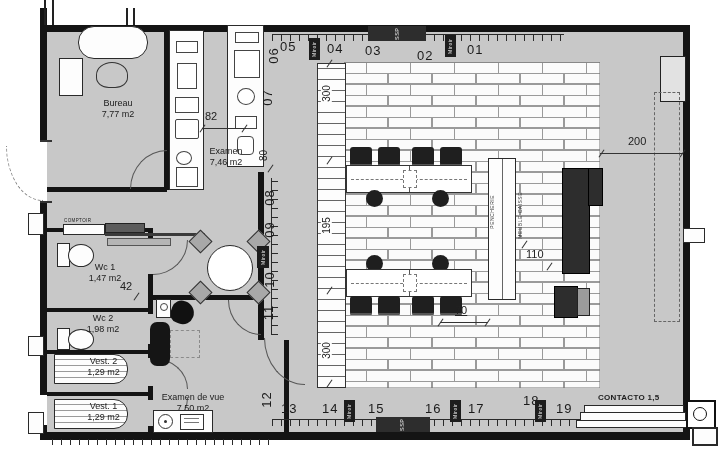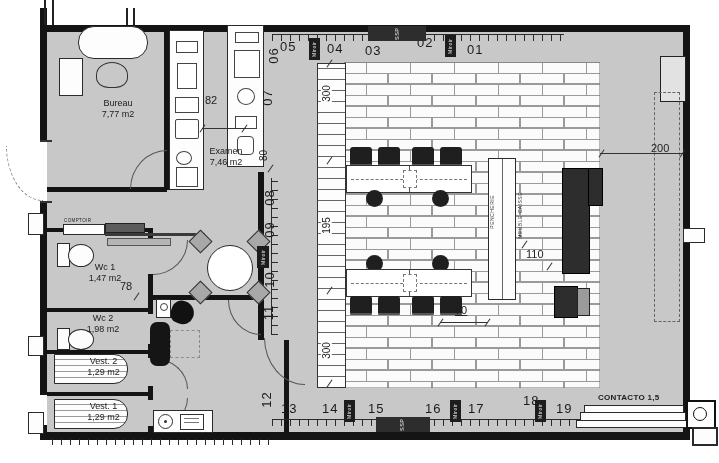--- a/index.html
+++ b/index.html
@@ -119,21 +119,21 @@
     <div class="cabitem" style="left:7px;top:6px;width:22px;height:9px;"></div>
     <div class="cabitem" style="left:6px;top:24px;width:24px;height:26px;"></div>
     <div class="cabitem" style="left:9px;top:62px;width:16px;height:15px;border-radius:50%;"></div>
     <div class="cabitem" style="left:7px;top:90px;width:20px;height:11px;"></div>
     <div class="cabitem" style="left:9px;top:110px;width:15px;height:17px;border-radius:4px;"></div>
   </div>
   <div class="lbl" style="left:196px;top:146px;width:60px;">
     <span>Examen</span><br>
     <span>7,46 m2</span>
   </div>
-  <div class="dim" style="left:205px;top:94px;">82</div>
+  <div class="dim" style="left:205px;top:110px;">82</div>
   <div class="dimline" style="left:202px;top:128px;width:44px;"></div>
   <div class="slash" style="left:198px;top:128px;"></div>
   <div class="slash" style="left:240px;top:128px;"></div>
   <div class="dim rot" style="left:258px;top:150px;font-size:10px;">80</div>
   <div class="slash" style="left:266px;top:168px;"></div>
 
   <div class="lbl" style="left:64px;top:218px;font-size:4.5px;letter-spacing:.4px;">COMPTOIR</div>
   <div class="whitebox" style="left:63px;top:224px;width:40px;height:9px;"></div>
   <div class="abs" style="left:105px;top:223px;width:38px;height:8px;background:#5c5c5c;border:1px solid #222;"></div>
   <div class="abs" style="left:105px;top:233px;width:100px;height:3px;background:#3a3a3a;"></div>
@@ -144,21 +144,21 @@
   <div class="abs" style="left:250px;top:233px;width:15px;height:15px;background:#a8a8a8;border:1px solid #333;transform:rotate(45deg);"></div>
   <div class="abs" style="left:192px;top:284px;width:15px;height:15px;background:#a8a8a8;border:1px solid #333;transform:rotate(45deg);"></div>
   <div class="abs" style="left:250px;top:284px;width:15px;height:15px;background:#a8a8a8;border:1px solid #333;transform:rotate(45deg);"></div>
 
   <div class="whitebox" style="left:57px;top:243px;width:11px;height:22px;"></div>
   <div class="whitebox" style="left:68px;top:244px;width:24px;height:21px;border-radius:50%;"></div>
   <div class="lbl" style="left:80px;top:262px;width:50px;">
     <span>Wc 1</span><br>
     <span>1,47 m2</span>
   </div>
-  <div class="dim" style="left:120px;top:280px;">78</div>
+  <div class="dim" style="left:120px;top:280px;">42</div>
   <div class="slash" style="left:132px;top:296px;"></div>
 
   <div class="whitebox" style="left:57px;top:328px;width:11px;height:20px;"></div>
   <div class="whitebox" style="left:68px;top:329px;width:24px;height:19px;border-radius:50%;"></div>
   <div class="lbl" style="left:78px;top:313px;width:50px;">
     <span>Wc 2</span><br>
     <span>1,98 m2</span>
   </div>
 
   <div class="benchseat" style="left:54px;top:354px;width:72px;height:28px;"></div>
@@ -172,20 +172,24 @@
     <span>Vest. 1</span><br>
     <span>1,29 m2</span>
   </div>
 
   <div class="abs" style="left:150px;top:322px;width:20px;height:44px;background:#151515;border-radius:7px;"></div>
   <div class="abs" style="left:171px;top:301px;width:23px;height:23px;background:#111;border-radius:45% 55% 50% 40%;transform:rotate(20deg);"></div>
   <div class="whitebox" style="left:156px;top:299px;width:13px;height:17px;">
     <div class="abs" style="left:3px;top:3px;width:6px;height:6px;border:1px solid #444;border-radius:50%;"></div>
   </div>
   <div class="abs" style="left:170px;top:330px;width:28px;height:26px;border:1px dashed #8a8a8a;"></div>
+  <div class="lbl" style="left:150px;top:392px;width:86px;">
+    <span>Examen de vue</span><br>
+    <span>7,50 m2</span>
+  </div>
   <div class="whitebox" style="left:153px;top:410px;width:58px;height:21px;">
     <div class="abs" style="left:4px;top:3px;width:13px;height:13px;border:1px solid #333;border-radius:50%;background:#fff;">
       <div class="abs" style="left:5px;top:5px;width:3px;height:3px;background:#333;border-radius:50%;"></div>
     </div>
     <div class="abs" style="left:26px;top:3px;width:22px;height:14px;border:1px solid #333;background:#fff;">
       <div class="abs" style="left:3px;top:3px;width:15px;height:1px;background:#777;"></div>
       <div class="abs" style="left:3px;top:7px;width:15px;height:1px;background:#777;"></div>
     </div>
   </div>
 
@@ -196,21 +200,21 @@
   <div class="dim rot" style="left:316px;top:345px;font-size:10px;background:#fdfdfd;padding:0 2px;">300</div>
   <div class="slash" style="left:325px;top:63px;"></div>
   <div class="slash" style="left:325px;top:160px;"></div>
   <div class="slash" style="left:325px;top:290px;"></div>
   <div class="slash" style="left:325px;top:383px;"></div>
 
   <div class="tickrow" style="left:272px;top:34px;width:292px;"></div>
   <div class="num" style="left:280px;top:39px;">05</div>
   <div class="num" style="left:327px;top:41px;">04</div>
   <div class="num" style="left:365px;top:43px;">03</div>
-  <div class="num" style="left:417px;top:35px;">02</div>
+  <div class="num" style="left:417px;top:48px;">02</div>
   <div class="num" style="left:467px;top:42px;">01</div>
   <div class="chip" style="left:309px;top:38px;width:11px;height:22px;">Miroir</div>
   <div class="chip" style="left:445px;top:35px;width:11px;height:22px;">Miroir</div>
   <div class="darkbox" style="left:368px;top:26px;width:58px;height:15px;"></div>
   <div class="chip" style="left:393px;top:26px;width:10px;height:15px;background:transparent;font-size:5.5px;">SSP</div>
   <div class="num rot" style="left:265px;top:48px;">06</div>
   <div class="num rot" style="left:259px;top:90px;">07</div>
 
   <div class="tickcol" style="left:271px;top:178px;height:157px;"></div>
   <div class="num rot" style="left:261px;top:190px;">08</div>
@@ -270,21 +274,21 @@
   <div class="vtxt" style="left:517px;top:192px;">MEUBLE CAISSE</div>
   <div class="dim" style="left:526px;top:248px;">110</div>
   <div class="slash" style="left:520px;top:244px;"></div>
   <div class="slash" style="left:545px;top:266px;"></div>
 
   <div class="darkbox" style="left:562px;top:168px;width:26px;height:104px;border:1px solid #000;"></div>
   <div class="darkbox" style="left:588px;top:168px;width:13px;height:36px;border:1px solid #000;"></div>
   <div class="darkbox" style="left:554px;top:286px;width:22px;height:30px;border:1px solid #000;"></div>
   <div class="abs" style="left:577px;top:288px;width:11px;height:26px;background:#9b9b9b;border:1px solid #222;"></div>
 
-  <div class="dim" style="left:628px;top:142px;margin-left:23px;">200</div>
+  <div class="dim" style="left:628px;top:135px;">200</div>
   <div class="dimline" style="left:600px;top:153px;width:83px;"></div>
   <div class="slash" style="left:597px;top:153px;"></div>
   <div class="slash" style="left:678px;top:153px;"></div>
   <div class="dim" style="left:455px;top:304px;text-decoration:underline;">70</div>
   <div class="dimline" style="left:440px;top:322px;width:48px;"></div>
   <div class="slash" style="left:436px;top:322px;"></div>
   <div class="slash" style="left:483px;top:322px;"></div>
 
 
   <div class="lbl" style="left:598px;top:393px;font-size:8px;font-weight:bold;letter-spacing:.3px;">CONTACTO 1,5</div>

